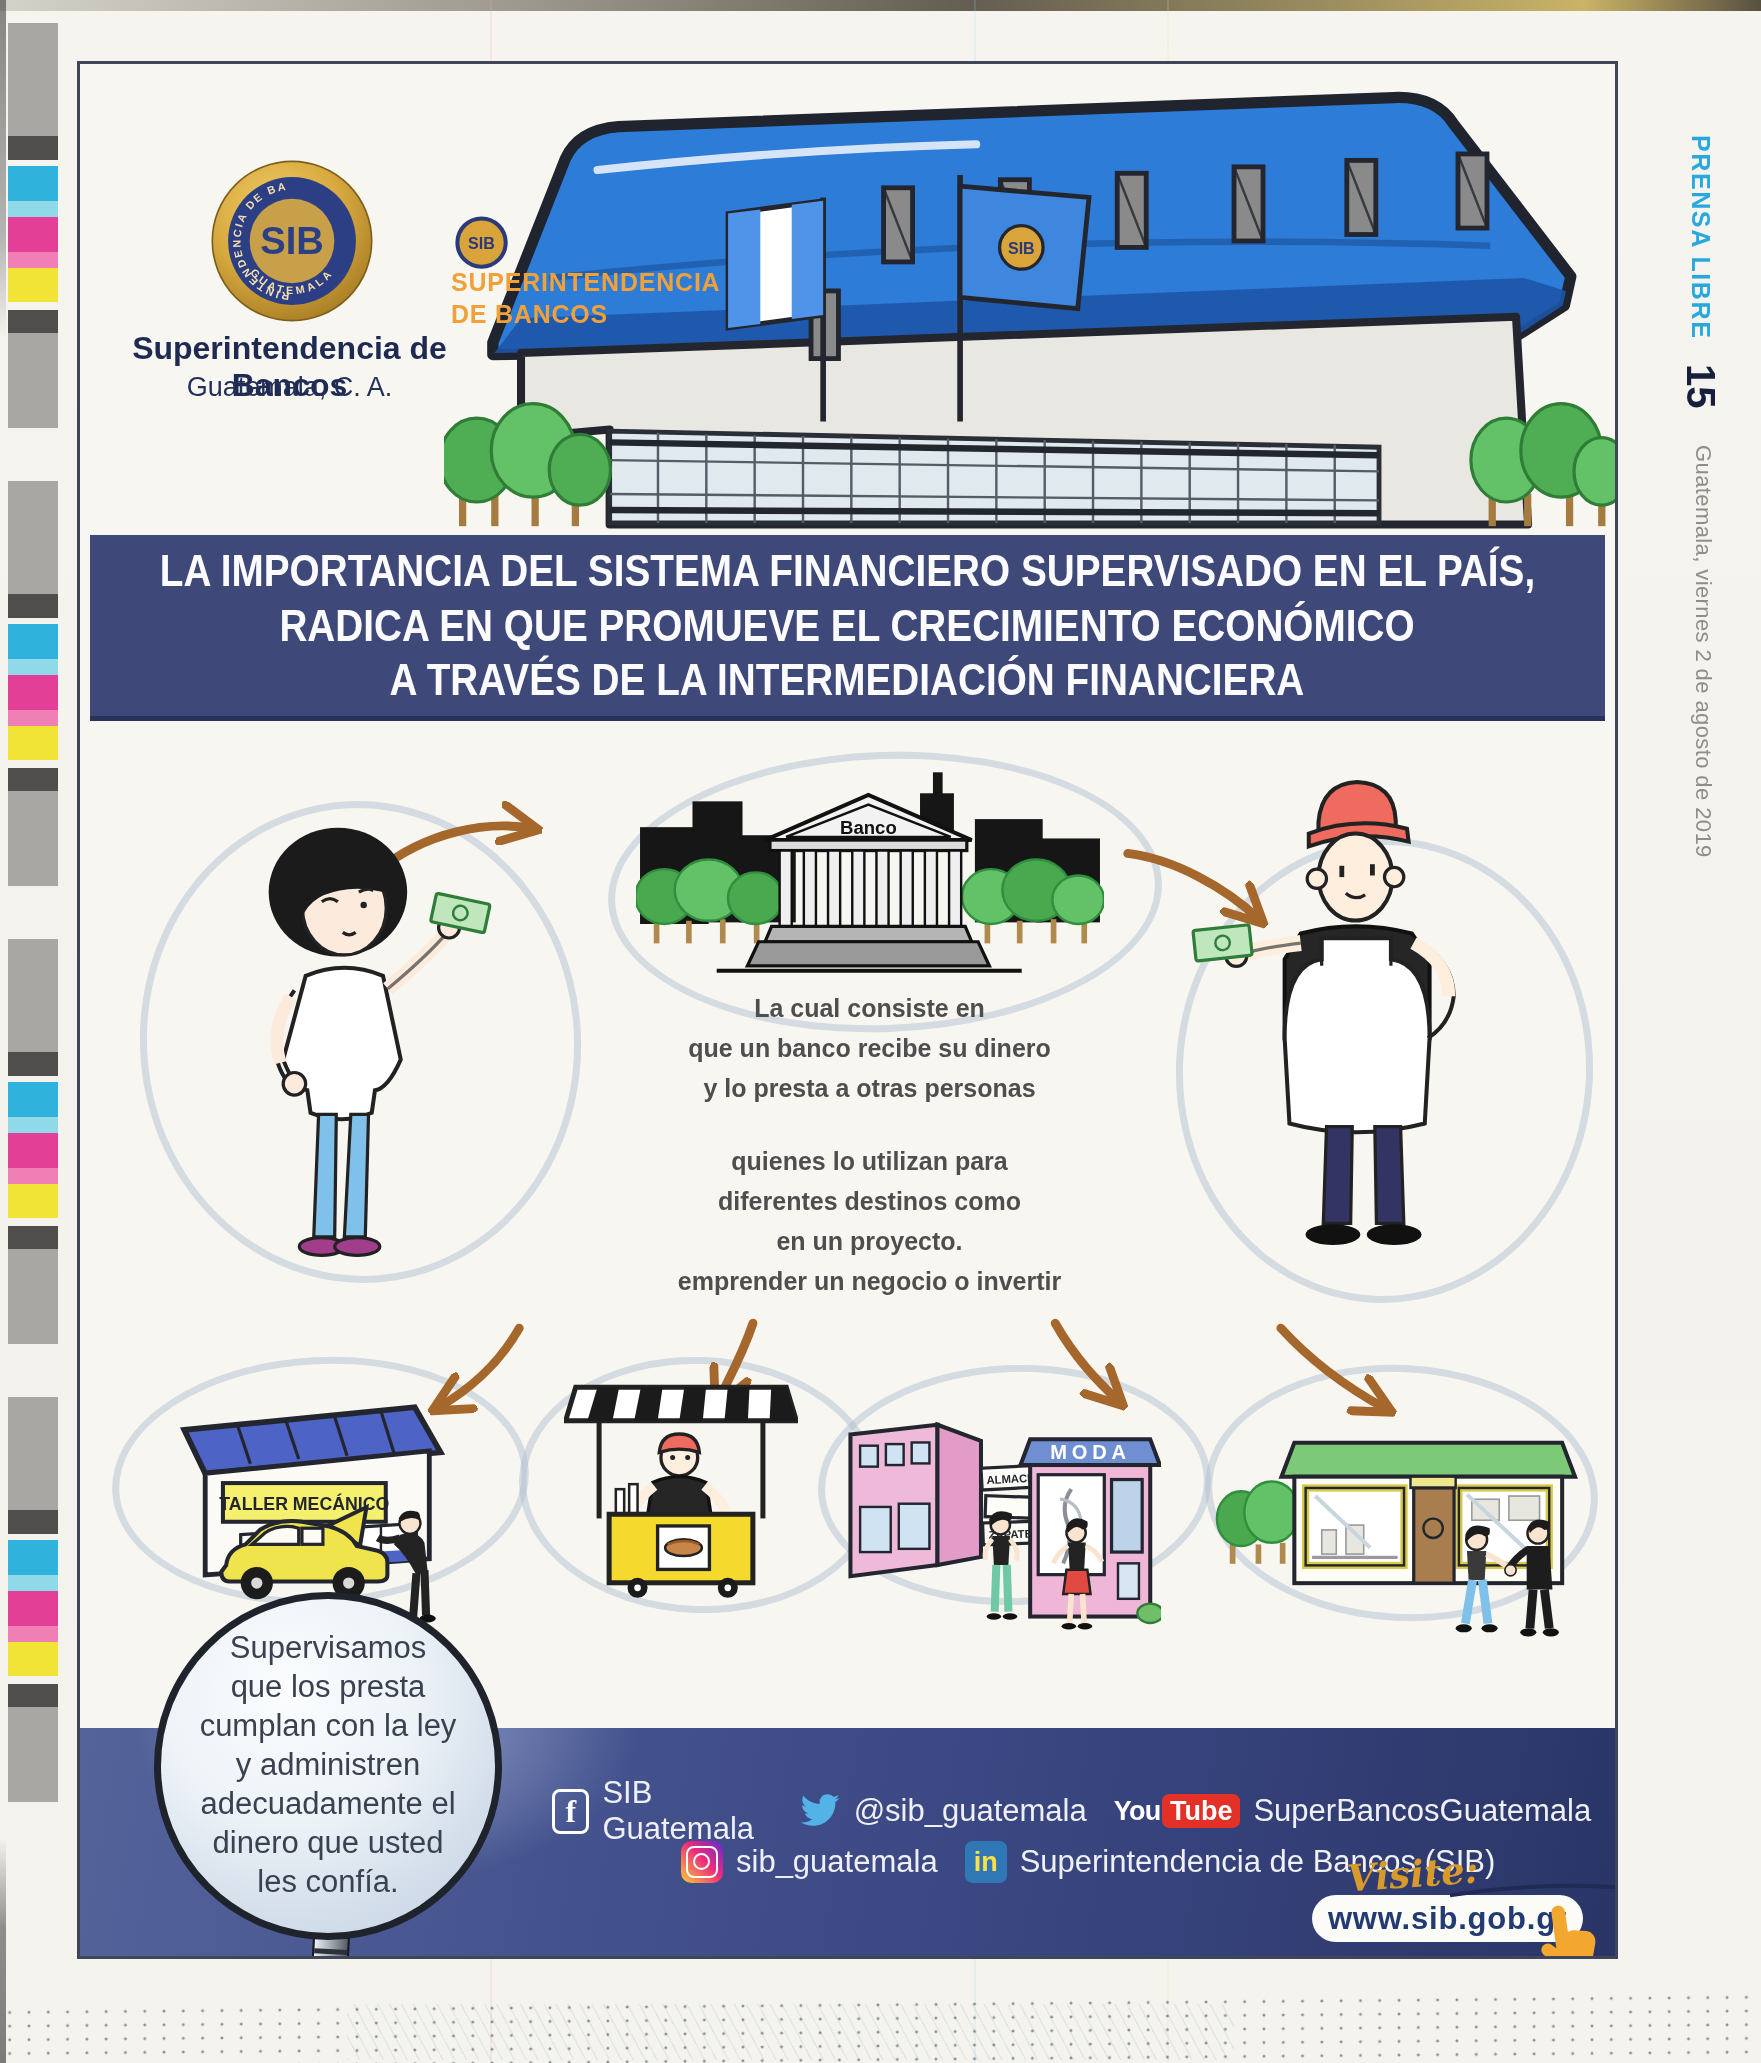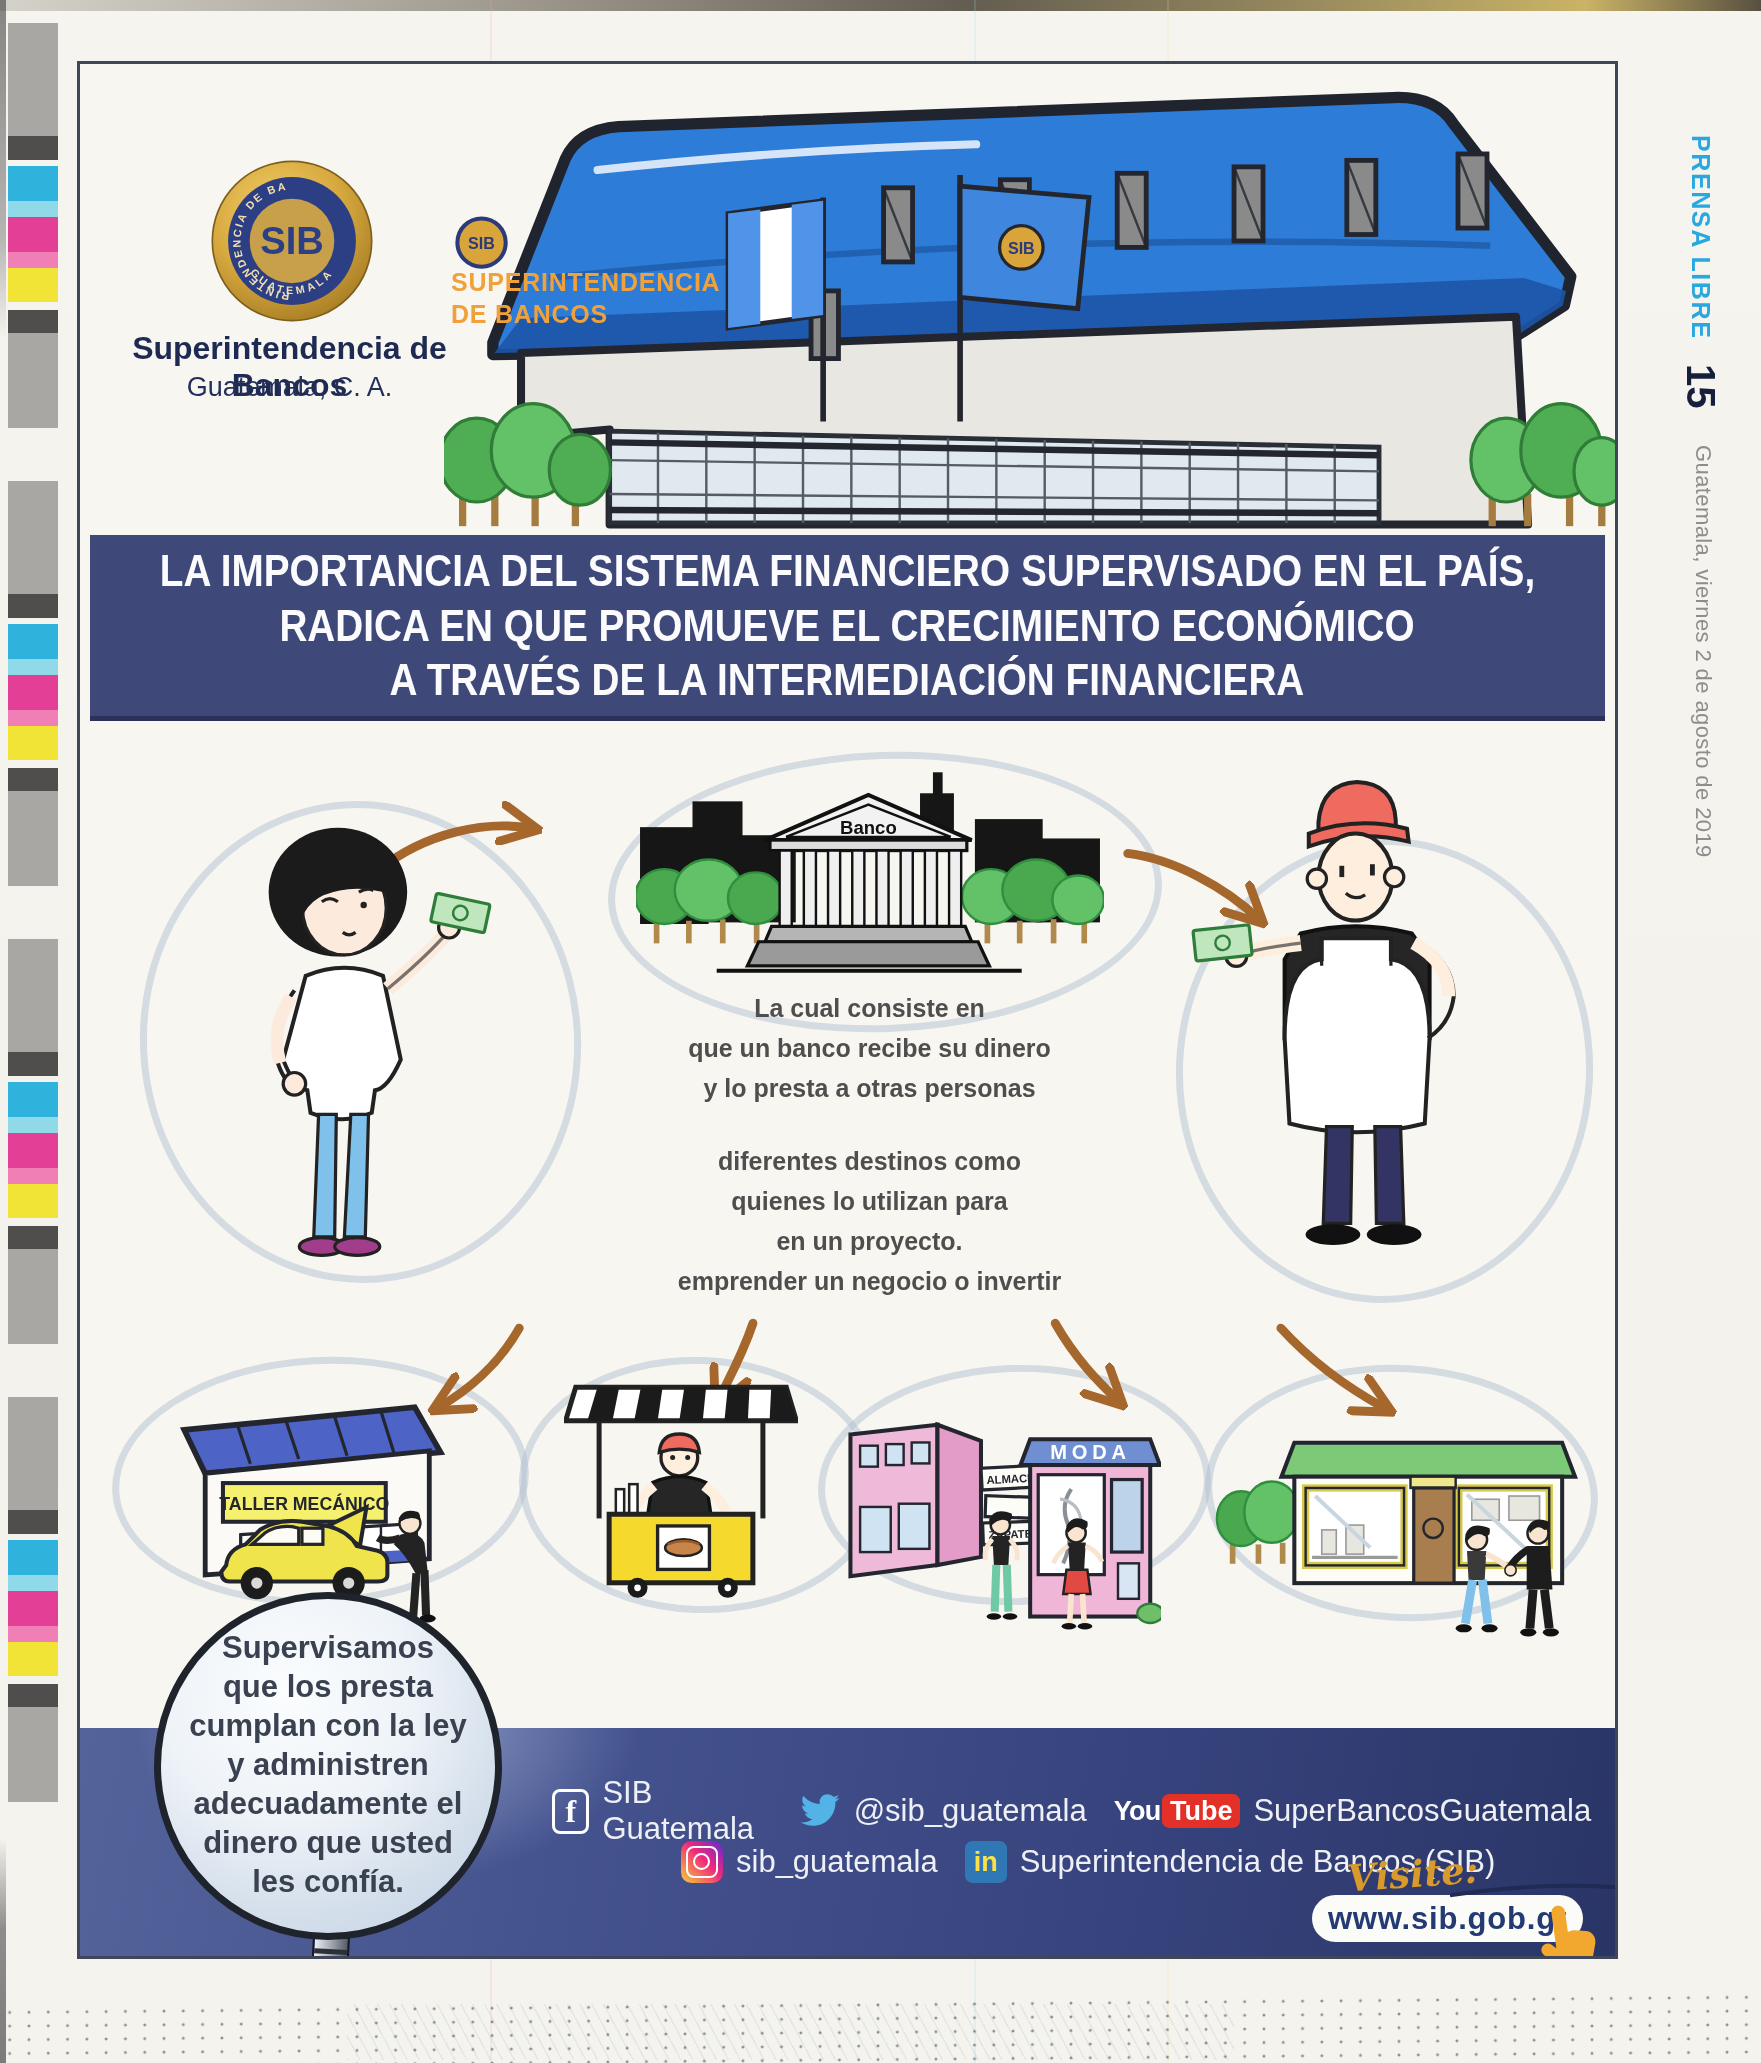--- a/index.html
+++ b/index.html
@@ -69,21 +69,21 @@
     font-weight:bold;font-size:37px;transform:rotate(-4deg);z-index:3;}
   .visit-swash{left:1370px;top:1815px;width:185px;height:21px;z-index:3;}
   .pill{left:1232px;top:1831px;width:271px;height:47px;background:#fbfbf7;border-radius:24px;z-index:2;
     display:flex;align-items:center;justify-content:center;color:#233a74;font-weight:bold;font-size:31px;letter-spacing:0.8px;}
   .hand{left:1453px;top:1838px;width:69px;height:74px;z-index:4;transform:rotate(-8deg);}
 
   
   .mag-circle{left:74px;top:1528px;width:348px;height:348px;border:7.3px solid #1f232b;border-radius:50%;z-index:3;
     background:radial-gradient(circle at 38% 28%,#fbfdfe 0%,#eef3f8 40%,#d4dfeb 70%,#c0d0e1 100%);
     box-sizing:border-box;}
-  .mag-text{position:absolute;left:0;top:29px;width:100%;text-align:center;color:#3a4150;font-weight:bold;
+  .mag-text{position:absolute;left:0;top:29px;width:100%;text-align:center;color:#3a4150;font-weight:normal;
     font-size:31px;line-height:39px;}
   .mag-handle{left:231px;top:1872px;width:37px;height:77px;z-index:2;transform:rotate(3deg);
     background:linear-gradient(90deg,#eef0f3,#9aa1ab 55%,#565c66);border:2.4px solid #15181d;box-sizing:border-box;}
   .mag-handle i{display:block;height:4.8px;background:#2c3038;margin-top:11.3px;}
 
   
   .halftone{left:0;top:1998px;width:1761px;height:66px;opacity:.55;transform:skewY(-.5deg);
     background-image:radial-gradient(circle,rgba(25,25,25,.85) 1px,rgba(25,25,25,0) 1.8px);
     background-size:19.3px 13.7px;}
   .halftone2{left:347px;top:2004px;width:887px;height:56px;opacity:.25;
@@ -391,22 +391,22 @@
     <ellipse cx="180" cy="574" rx="34" ry="13" fill="#111"></ellipse>
     <ellipse cx="256" cy="574" rx="34" ry="13" fill="#111"></ellipse>
   </svg>
 
   <div class="flow-p" style="top:924px;z-index:3;">
     <div>La cual consiste en</div>
     <div>que un banco recibe su dinero</div>
     <div>y lo presta a otras personas</div>
   </div>
   <div class="flow-p" style="top:1077px;z-index:3;">
+    <div>quienes lo utilizan para</div>
     <div>diferentes destinos como</div>
-    <div>quienes lo utilizan para</div>
     <div>en un proyecto.</div>
     <div>emprender un negocio o invertir</div>
   </div>
 
   <svg class="char" style="left:89px;top:1303px;width:282px;height:266px;" viewBox="0 0 340 330">
     <polygon points="14,78 300,50 332,106 40,132" fill="#4e63c6" stroke="#23262e" stroke-width="7"></polygon>
     <g stroke="#23262e" stroke-width="4">
         <line x1="80" y1="72" x2="96" y2="120"></line>
         <line x1="140" y1="66" x2="156" y2="114"></line>
     <line x1="200" y1="60" x2="216" y2="110"></line>

